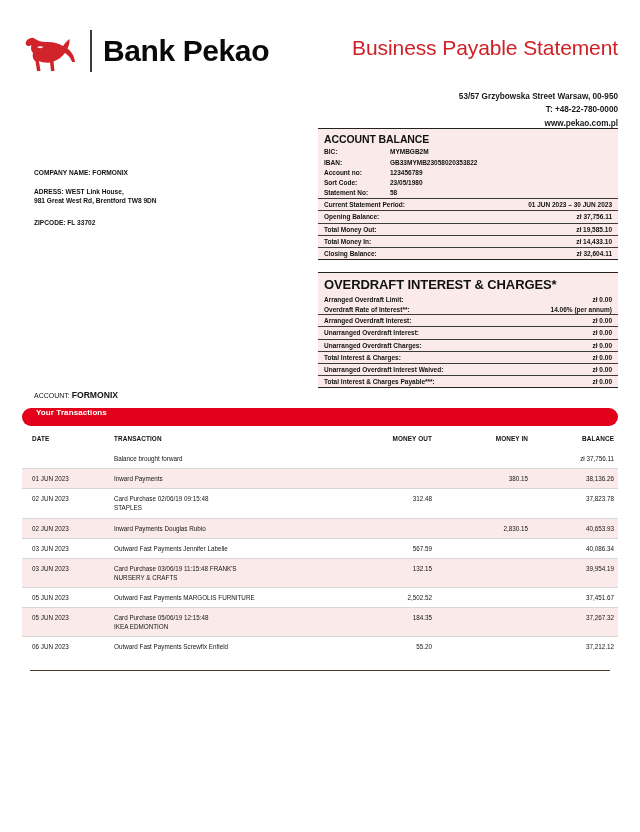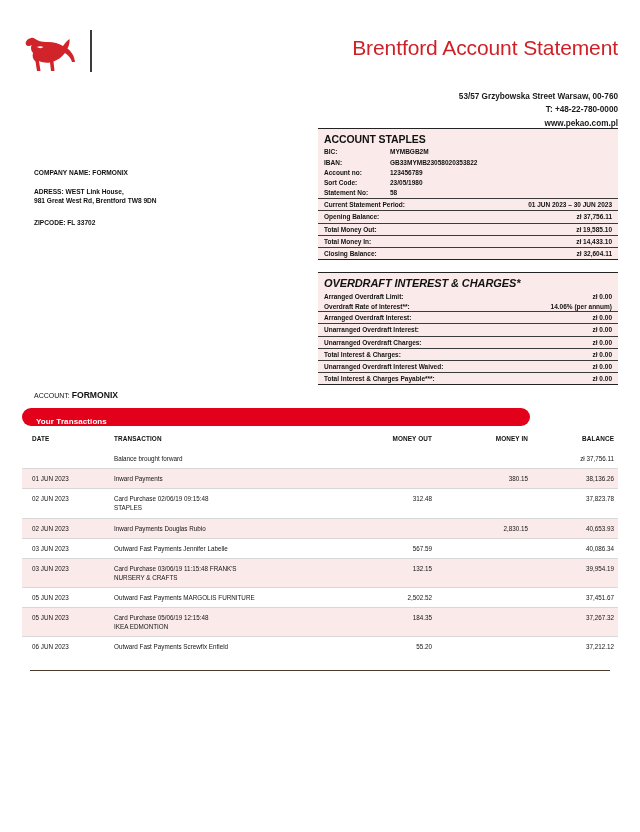--- a/index.html
+++ b/index.html
@@ -102,23 +102,22 @@
   #overdraft-box  { top: 272px; }
 
   .sumbox .boxtitle {
     font-size: 10.5px;
     font-weight: bold;
     padding: 4px 6px 2px 6px;
     letter-spacing: -0.1px;
     color: #111;
   }
   .sumbox .boxtitle.small {
-    font-size: 11px;
+    font-size: 13px;
     padding: 4px 6px 2px 6px;
-    font-style: italic;
   }
   .srow {
     display: flex;
     font-size: 6.5px;
     font-weight: bold;
     line-height: 1.1;
     padding: 1.5px 6px 1.5px 6px;
     color: #111;
   }
   .srow .lbl { flex: 0 0 auto; }
@@ -147,26 +146,26 @@
     font-size: 7px;
     color: #111;
   }
   .account-line .lbl { font-weight: normal; }
   .account-line .nm { font-weight: bold; font-size: 8.6px; margin-top: 43px; }
 
   
   .tx-banner {
     position: absolute;
     left: 22px; top: 408px;
-    width: 508px;
+    width: 596px;
     height: 18px;
     background: #e2001a;
     border-radius: 9px;
     display: flex;
-    align-items: flex-end;
+    align-items: flex-start;
   }
   .tx-banner span {
     color: #ffffff;
     font-weight: bold;
     font-size: 8px;
     padding-left: 14px;
     letter-spacing: 0.1px;
   }
 
   
@@ -225,41 +224,42 @@
     <div class="logo-block">
       <svg class="bison" viewBox="0 0 120 92">
         <path fill="#d1232a" d="M18 20 C10 22 6 28 8 33 C10 37 16 37 19 34 C17 40 18 46 22 50
           C20 56 22 63 27 67 L30 86 L37 86 L34 66 C40 69 48 70 56 69 L58 86 L65 86 L63 67
           C72 64 80 58 86 50 C92 54 98 60 100 68 L106 68 C105 57 99 47 91 41
           C94 35 96 28 95 22 C90 26 85 31 82 36 C72 30 60 27 48 28 C40 28 31 26 25 21
           C23 19 20 19 18 20 Z M30 38 C34 36 39 36 43 38 C39 41 34 41 30 38 Z"></path>
         <path fill="#d1232a" d="M24 55 C26 60 30 64 35 66 L33 58 Z"></path>
       </svg>
       <div class="logo-divider"></div>
-    </div>
-    <div class="doc-title">Brentford Account Statement</div>
+      <div class="logo-word">Bank Pekao</div>
+    </div>
+    <div class="doc-title">Business Payable Statement</div>
   </div>
 
   <div class="bank-address">
-    <div>53/57 Grzybowska Street Warsaw, 00-760</div>
+    <div>53/57 Grzybowska Street Warsaw, 00-950</div>
     <div>T: +48-22-780-0000</div>
     <div>www.pekao.com.pl</div>
   </div>
 
   <div class="customer">
     <div>COMPANY NAME: FORMONIX</div>
     <div class="gap"></div>
     <div>ADRESS: WEST Link House,</div>
     <div>981 Great West Rd, Brentford TW8 9DN</div>
     <div class="gap2"></div>
     <div>ZIPCODE: FL 33702</div>
   </div>
 
   <div class="sumbox" id="account-summary">
-    <div class="boxtitle">ACCOUNT STAPLES</div>
+    <div class="boxtitle">ACCOUNT BALANCE</div>
 
     <div class="kv">
       <span class="k">BIC:</span>
       <span class="v">MYMBGB2M</span>
     </div>
     <div class="kv">
       <span class="k">IBAN:</span>
       <span class="v">GB33MYMB23058020353822</span>
     </div>
     <div class="kv">

